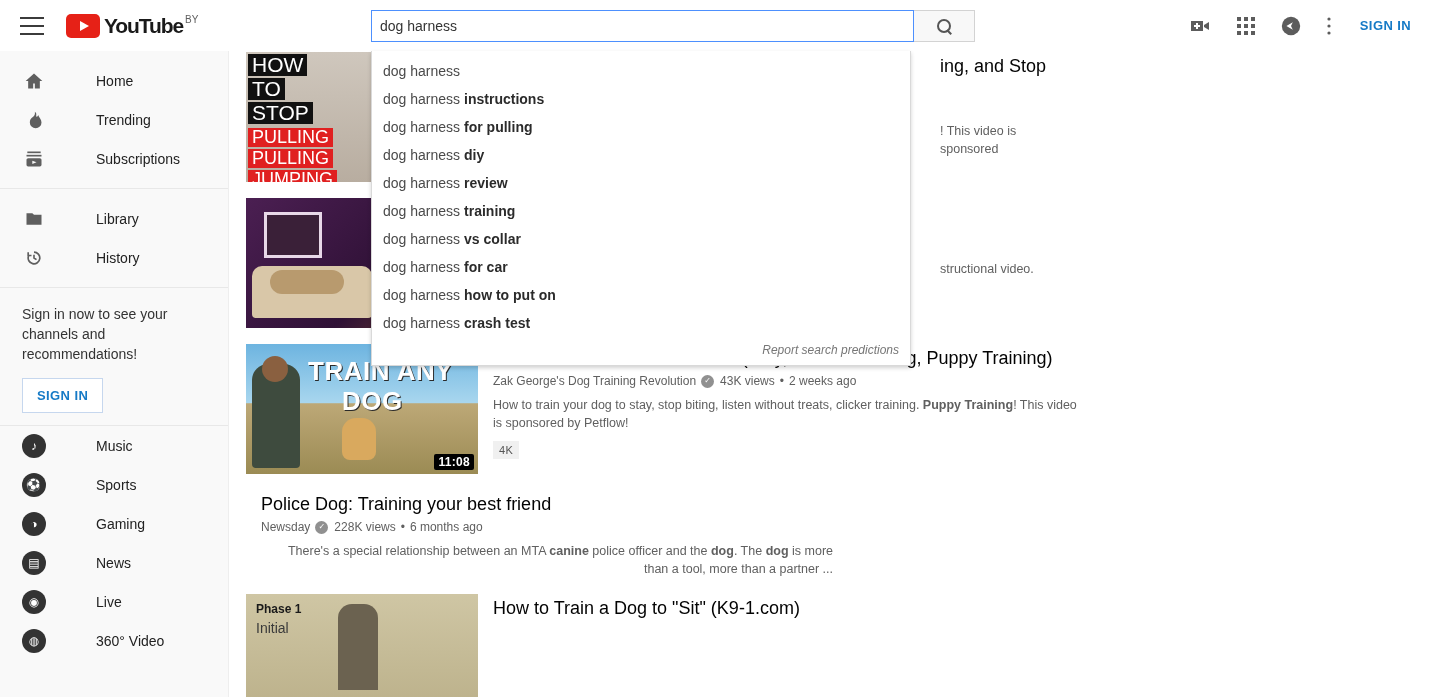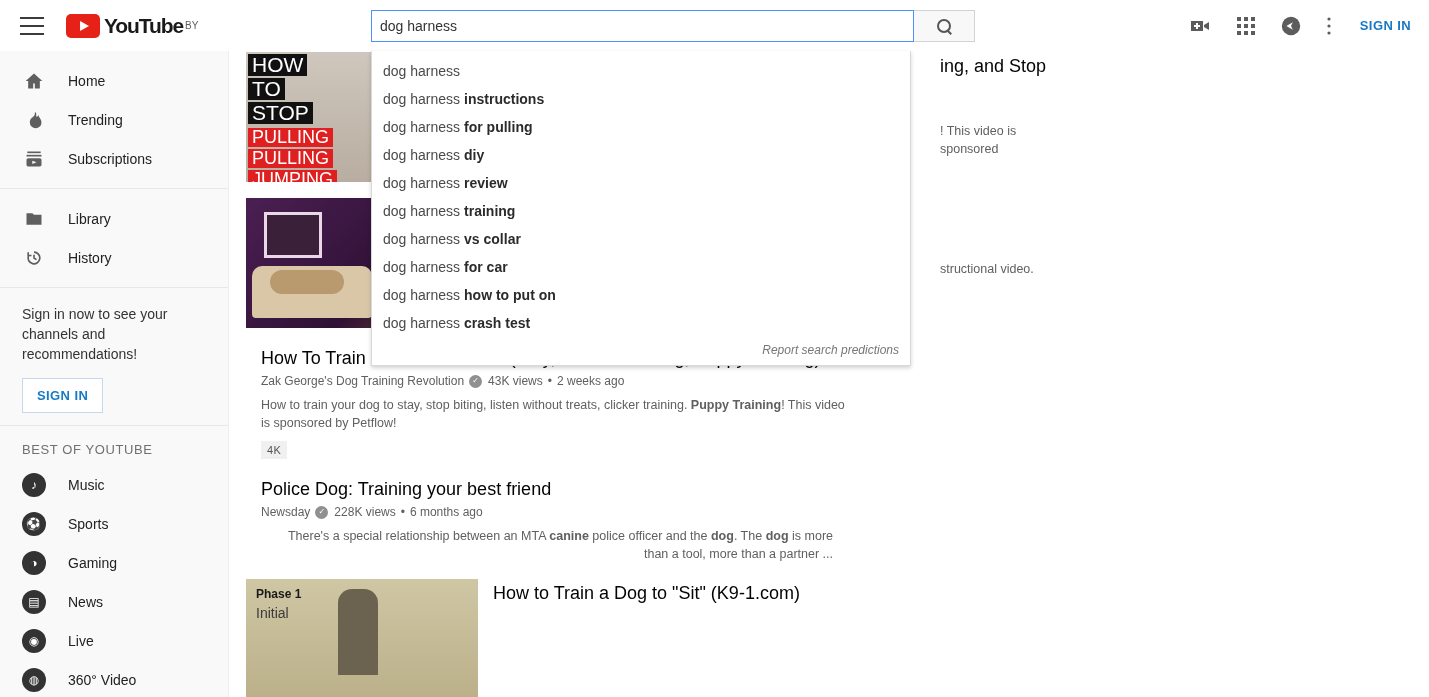--- a/index.html
+++ b/index.html
@@ -20,21 +20,21 @@
     background: #ffffff;
     display: flex; align-items: center;
     z-index: 40;
   }
   .hamburger {
     width: 24px; height: 18px; margin-left: 20px; margin-right: 22px;
     display: flex; flex-direction: column; justify-content: space-between;
     cursor: pointer;
   }
   .hamburger span { display: block; height: 2px; width: 24px; background: #3b3b3b; }
-  .logo { display: flex; align-items: center; cursor: pointer; }
+  .logo { display: flex; align-items: flex-start; cursor: pointer; }
   .logo-play {
     width: 34px; height: 24px; background: #e62117; border-radius: 5px;
     display: flex; align-items: center; justify-content: center;
   }
   .logo-play::after {
     content: ""; width: 0; height: 0;
     border-left: 9px solid #ffffff;
     border-top: 5.5px solid transparent;
     border-bottom: 5.5px solid transparent;
     margin-left: 2px;
@@ -92,21 +92,21 @@
   .sidebar {
     position: absolute; left: 0; top: 51px;
     width: 229px; height: 646px;
     background: #f9f9f9;
     border-right: 1px solid #eeeeee;
     overflow: hidden;
   }
   .sb-section { padding: 10px 0; border-bottom: 1px solid #e8e8e8; }
   .sb-item {
     display: flex; align-items: center; height: 39px;
-    padding-left: 22px; cursor: pointer; font-size: 14px; color: #222;
+    padding-left: 22px; cursor: pointer; font-size: 14px; color: #222; gap: 28px;
   }
   .sb-ic { width: 24px; height: 24px; margin-right: 22px; display: flex; align-items: center; justify-content: center; color: #5f5f5f; }
   .sb-label { line-height: 1; }
 
   .sb-promo { padding: 16px 22px 12px 22px; border-bottom: 1px solid #e8e8e8; }
   .sb-promo-text { font-size: 14px; color: #333; line-height: 20px; }
   .sb-signin-btn {
     margin-top: 14px; display: inline-block;
     border: 1px solid #c6d7ee; color: #167ac6;
     font-size: 13px; font-weight: bold; letter-spacing: .4px;
@@ -257,20 +257,28 @@
         <div class="pillar"></div>
         <div class="person"></div>
         <div class="head"></div>
       </div>
       <div class="meta">
         <div class="desc" style="padding-left:447px;padding-top:60px;">structional video.</div>
       </div>
     </div>
 
     <div class="result">
+      <div class="thumb tb-train">
+        <div class="man"></div>
+        <div class="manh"></div>
+        <div class="pup"></div>
+        <div class="t1">TRAIN ANY</div>
+        <div class="t2">DOG</div>
+        <div class="dur">11:08</div>
+      </div>
       <div class="meta">
         <div class="vtitle">How To Train Your NEW DOG! (Stay, Clicker Training, Puppy Training)</div>
         <div class="byline">
           <span class="chan">Zak George's Dog Training Revolution</span>
           <span class="verified">✓</span>
           <span>43K views</span>
           <span style="margin:0 5px;">•</span>
           <span>2 weeks ago</span>
         </div>
         <div class="desc">
@@ -357,21 +365,20 @@
         <span class="sb-label">History</span>
       </div>
     </div>
 
     <div class="sb-promo">
       <div class="sb-promo-text">Sign in now to see your channels and recommendations!</div>
       <div class="sb-signin-btn">SIGN IN</div>
     </div>
 
     <div>
-      <div class="sb-heading">BEST OF YOUTUBE</div>
       <div class="sb-item">
         <span class="sb-circ">♪</span>
         <span class="sb-label">Music</span>
       </div>
       <div class="sb-item">
         <span class="sb-circ">⚽</span>
         <span class="sb-label">Sports</span>
       </div>
       <div class="sb-item">
         <span class="sb-circ">◑</span>

